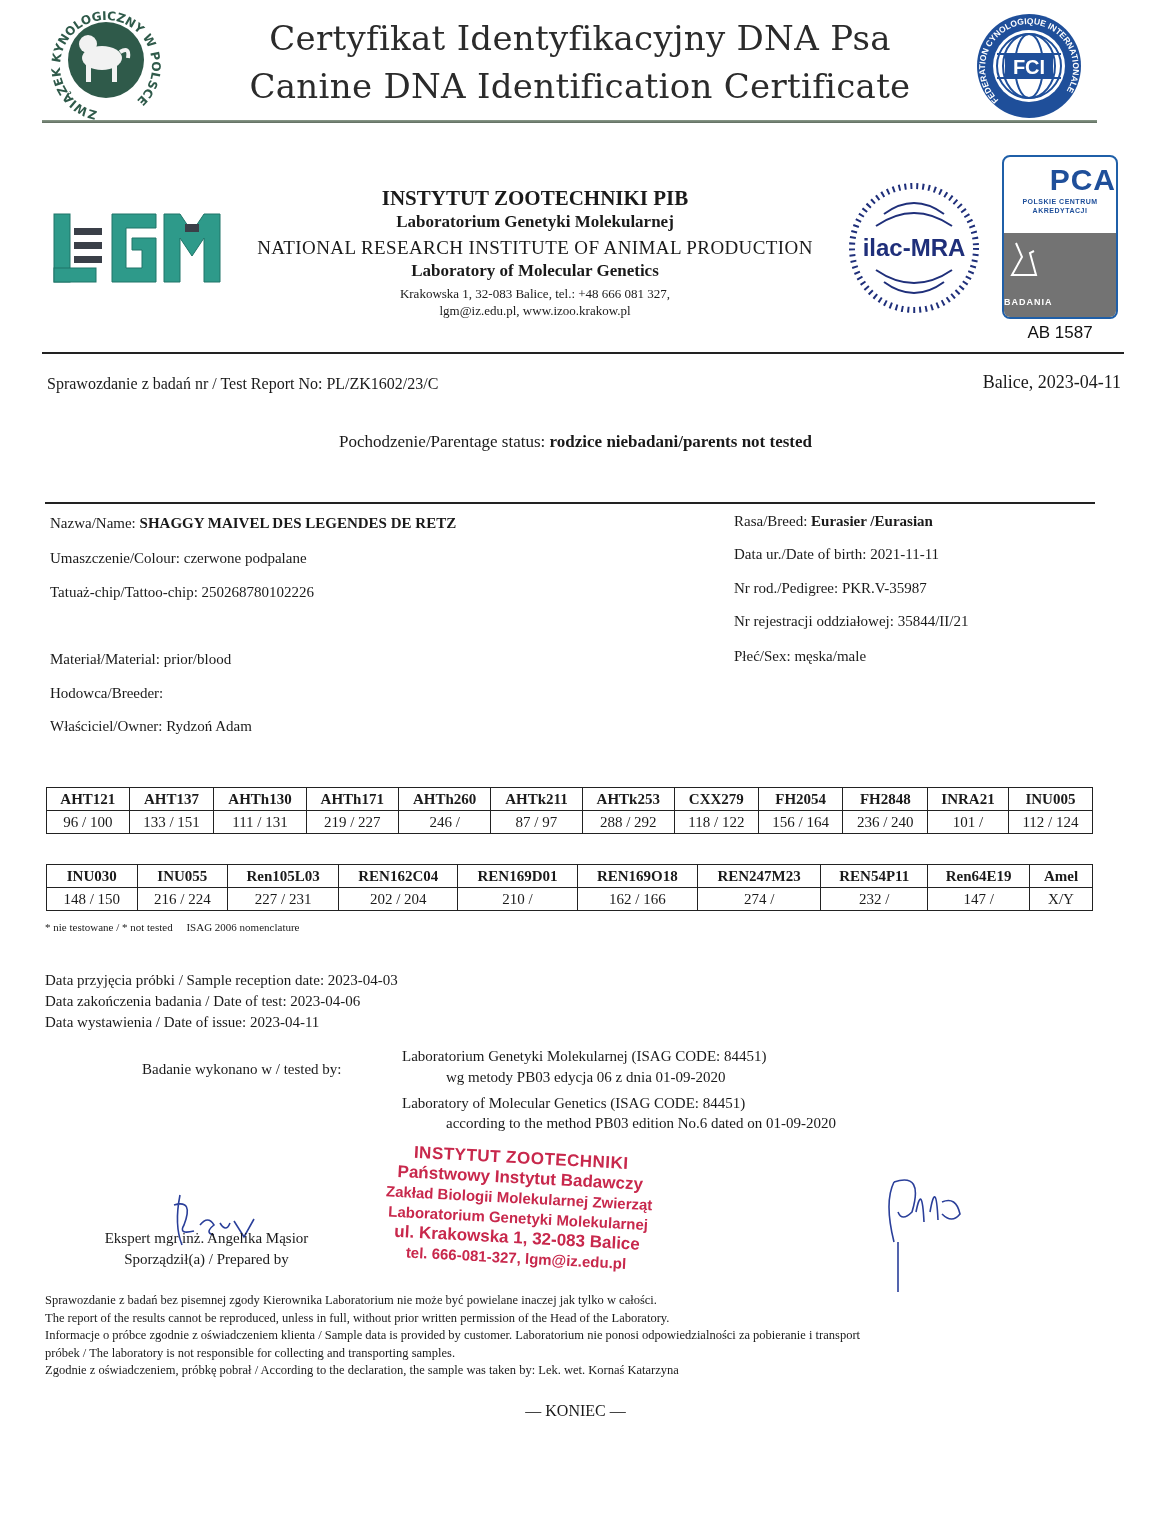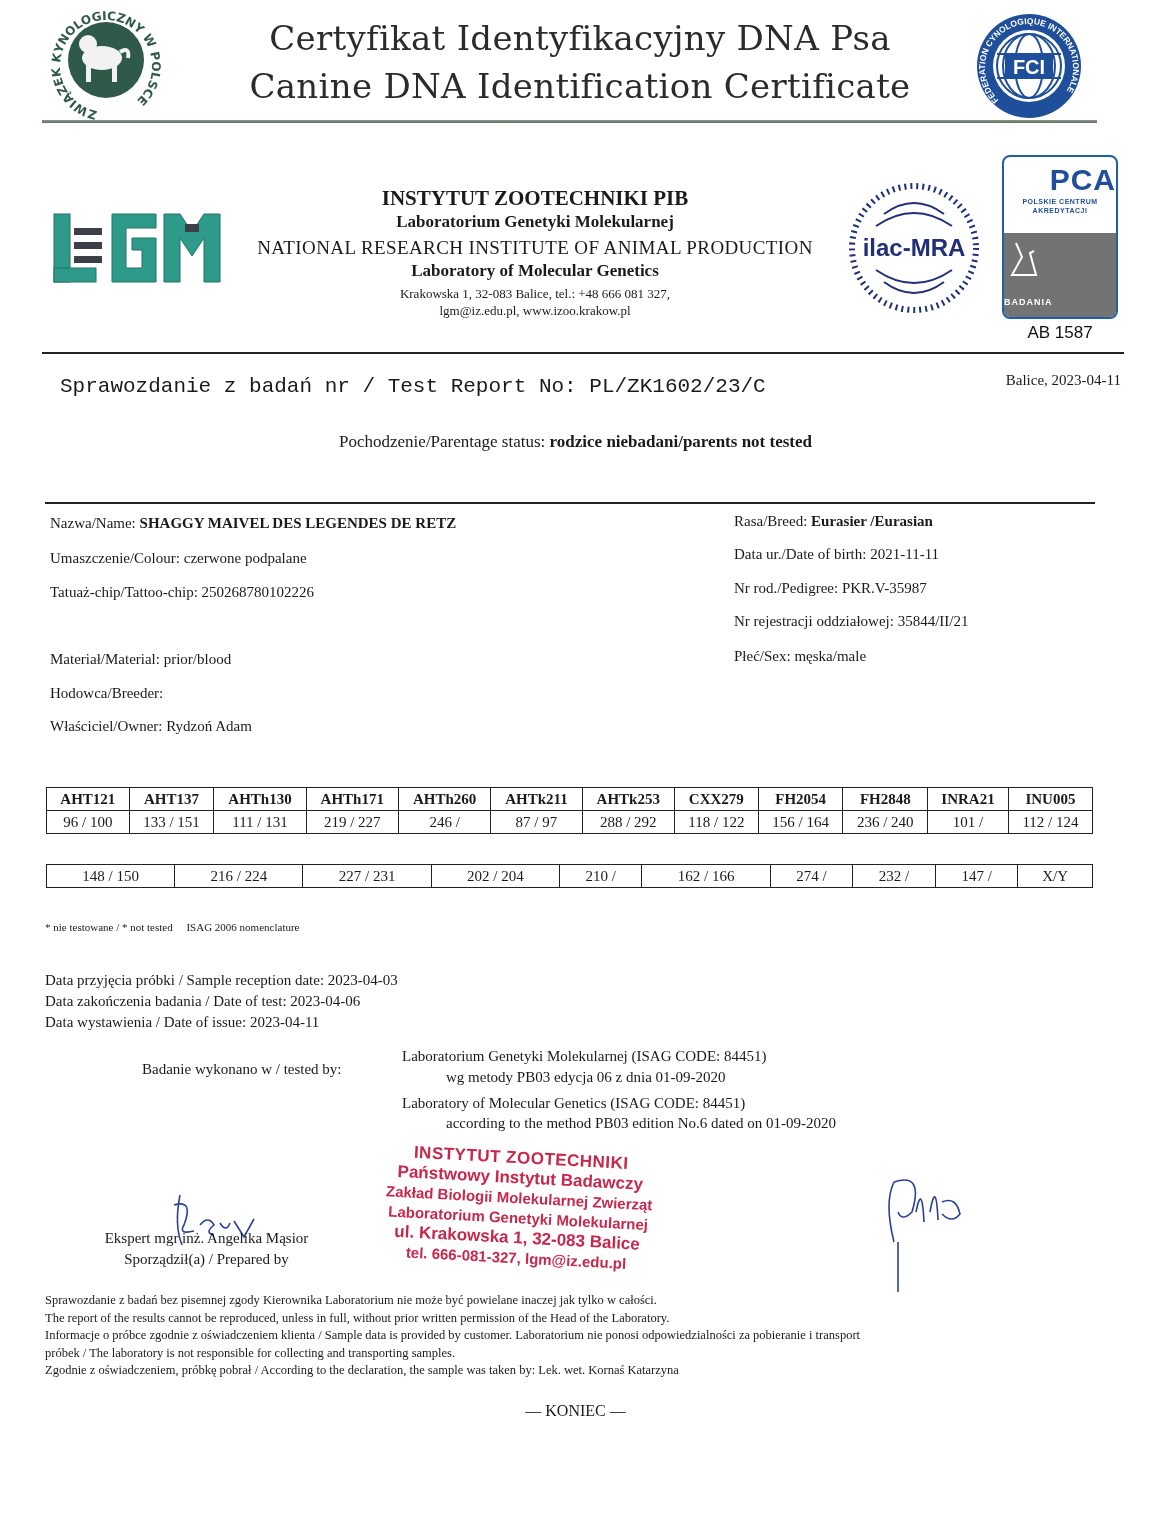--- a/index.html
+++ b/index.html
@@ -36,22 +36,22 @@
   .pca-sub { font-family: "Liberation Sans", sans-serif; font-size: 7px; font-weight: bold; color: #1f4f9a;
     line-height: 9px; letter-spacing: 0.5px; }
   .pca-bottom { background: #737373; height: 84px; text-align: left; position: relative; }
   .pca-badania { position: absolute; bottom: 10px; width: 100%; color: #fff;
     font-family: "Liberation Sans", sans-serif; font-size: 9px; font-weight: bold; letter-spacing: 1px; }
   .pca-ab { position: absolute; left: 1002px; top: 323px; width: 116px; text-align: center;
     font-family: "Liberation Sans", sans-serif; font-size: 17px; color: #111; }
 
   .rule-black { position: absolute; left: 42px; top: 352px; width: 1082px; height: 2px; background: #222; }
 
-  .report-no { position: absolute; left: 60px; top: 375px; font-size: 21px; font-family: Liberation Mono, monospace; }
-  .report-date { position: absolute; right: 30px; top: 372px; font-size: 15px; }
+  .report-no { position: absolute; left: 47px; top: 375px; font-size: 16px; }
+  .report-date { position: absolute; right: 30px; top: 372px; font-size: 18px; }
   .parentage { position: absolute; left: 0; width: 1151px; top: 432px; text-align: center; font-size: 17px; }
   .parentage b { font-weight: bold; }
   .rule-black2 { position: absolute; left: 45px; top: 502px; width: 1050px; height: 2px; background: #222; }
 
   .field { position: absolute; font-size: 15px; }
   .field b { font-weight: bold; }
 
   table.loci { position: absolute; border-collapse: collapse; font-size: 15px; }
   table.loci td { border: 1.5px solid #222; text-align: center; padding: 0 8px; height: 22px; }
   table.loci tr.hdr td { font-weight: bold; }
@@ -256,20 +256,32 @@
         <td>118 / 122</td>
         <td>156 / 164</td>
         <td>236 / 240</td>
         <td>101 /</td>
         <td>112 / 124</td>
       </tr>
 </tbody>
   </table>
 <table class="loci t2">
   <tbody>
+      <tr class="hdr" id="t2-hdr">
+        <td>INU030</td>
+        <td>INU055</td>
+        <td>Ren105L03</td>
+        <td>REN162C04</td>
+        <td>REN169D01</td>
+        <td>REN169O18</td>
+        <td>REN247M23</td>
+        <td>REN54P11</td>
+        <td>Ren64E19</td>
+        <td>Amel</td>
+      </tr>
   <tr id="t2-val">
         <td>148 / 150</td>
         <td>216 / 224</td>
         <td>227 / 231</td>
         <td>202 / 204</td>
         <td>210 /</td>
         <td>162 / 166</td>
         <td>274 /</td>
         <td>232 /</td>
         <td>147 /</td>

